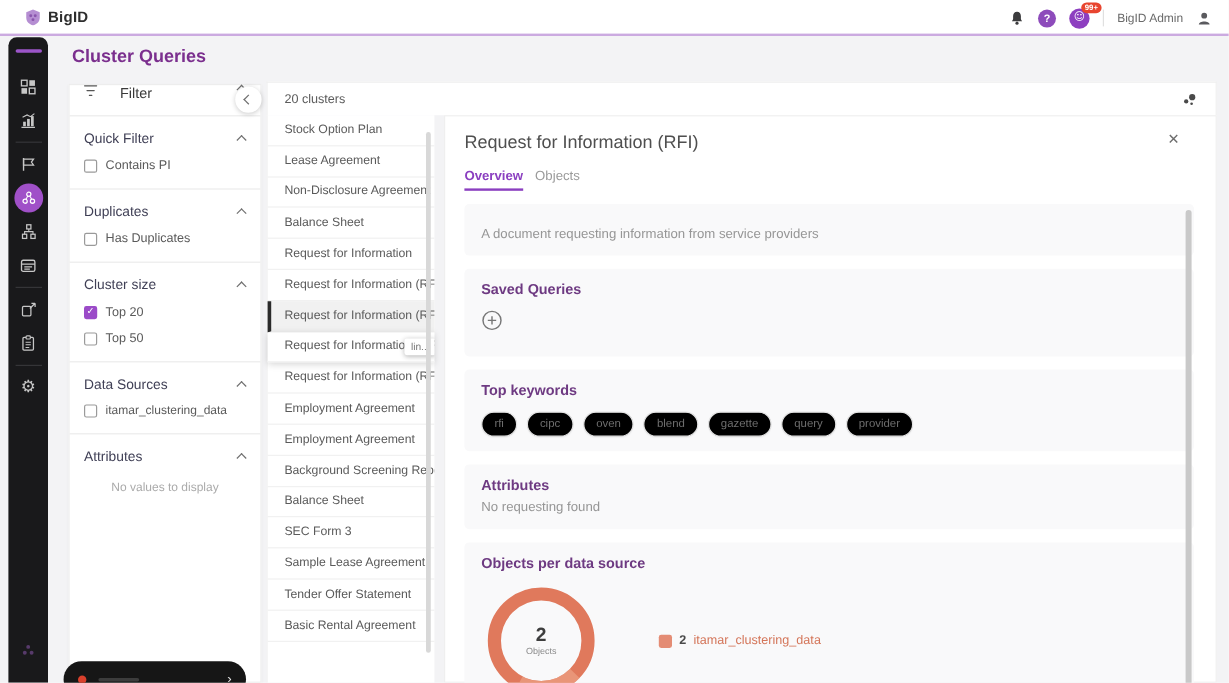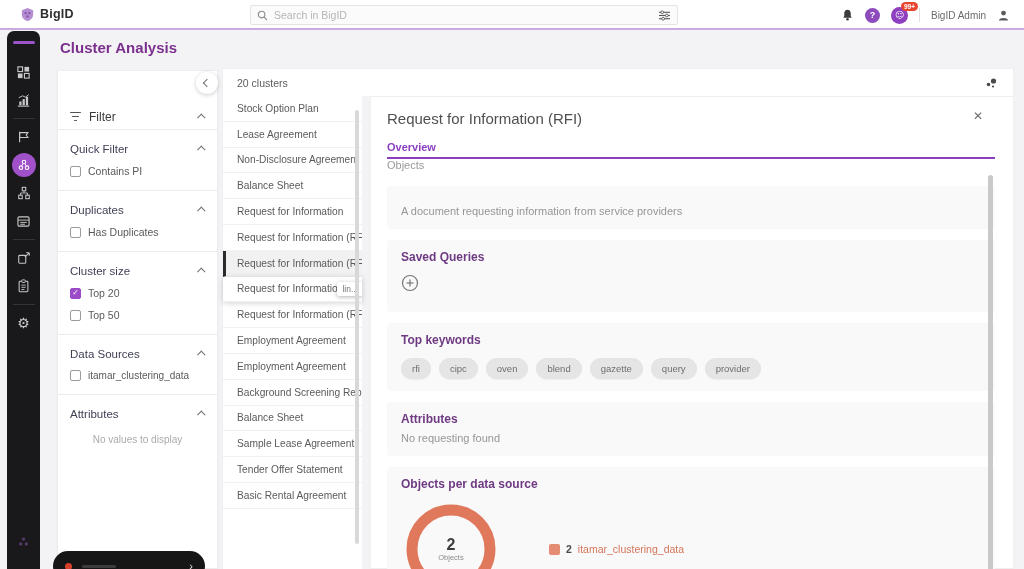--- a/index.html
+++ b/index.html
@@ -55,23 +55,22 @@
   
   .page-title {
     position:absolute; left:60px; top:39px; font-size:15px; font-weight:bold; color:#7b2f8e; z-index:5;
   }
   
   .filter-card {
     position:absolute; left:57px; top:70px; width:161px; bottom:0; background:#fff;
     border:1px solid #ededed; box-shadow:0 1px 2px rgba(0,0,0,.04); z-index:5;
   }
   .filter-head {
-    height:26px; display:flex; align-items:center; gap:8px; padding:0 12px;
+    height:26px; display:flex; align-items:flex-start; gap:19px; padding:0 12px;
     border-bottom:1px solid #ececec;
-    margin-top:33px;
   }
   .filter-title { font-size:12px; color:#3a3a3a; flex:1; }
   .funnel { display:flex; flex-direction:column; align-items:center; gap:2.5px; }
   .funnel i { display:block; height:1.4px; background:#555; border-radius:1px; }
   .funnel i:nth-child(1){width:11px;} .funnel i:nth-child(2){width:7px;} .funnel i:nth-child(3){width:3.5px;}
   .chev-up, .chev-left {
     width:6px; height:6px; border-left:1.4px solid #6e6e6e; border-top:1.4px solid #6e6e6e;
     display:inline-block;
   }
   .chev-up { transform:rotate(45deg) translateY(1px); }
@@ -122,32 +121,32 @@
     position:absolute; right:3px; top:14px; width:4px; height:434px; background:#d8d8d8;
     border-radius:2px; z-index:10; cursor:pointer;
   }
   
   .detail-panel {
     position:absolute; left:370px; top:96px; right:10px; bottom:0; background:#fff;
     border:1px solid #efefef; padding:13px 18px 0 16px; z-index:4;
   }
   .detail-title { font-size:15px; color:#4f4f4f; }
   .close-x { position:absolute; right:30px; top:12px; font-size:12px; color:#6e6e6e; cursor:pointer; }
-  .tabs { display:flex; gap:0; margin-top:14px;flex-direction:column; }
+  .tabs { display:flex; gap:10px; margin-top:14px; }
   .tab { font-size:11px; color:#9a9a9a; padding-bottom:4px; cursor:pointer; }
   .tab.active { color:#8b3fc0; font-weight:bold; border-bottom:2px solid #8b3fc0; }
   .sec {
     margin-top:11px; background:#f9f9fa; border-radius:4px; padding:10px 14px 12px;
   }
   .sec-h { font-size:12px; font-weight:bold; color:#6e3a82; }
   .sec-text { margin-top:9px; font-size:11px; color:#969696; }
   .plus-wrap { margin-top:10px; }
   .pills { display:flex; gap:8px; margin-top:11px; }
   .pill {
-    background:#e5e5e5; border:1px solid #e3e3e3; border-radius:11px; padding:4px 10px;
+    background:#000000; border:1px solid #e3e3e3; border-radius:11px; padding:4px 10px;
     font-size:9.5px; color:#6e6e6e; box-shadow:0 1px 1px rgba(0,0,0,.04); cursor:pointer;text-align:right;
   }
   .donut-row { display:flex; align-items:flex-start; margin-top:8px; }
   .donut-wrap { position:relative; width:100px; height:100px; }
   .donut-center {
     position:absolute; inset:0; display:flex; flex-direction:column; align-items:center;
     justify-content:center; text-align:center;
   }
   .donut-total { font-size:16px; font-weight:bold; color:#3d3d3d; line-height:1.1; }
   .donut-label { font-size:7.5px; color:#8a8a8a; }
@@ -173,35 +172,20 @@
 
 <div class="header">
   <div class="logo">
     <svg width="15" height="15" viewBox="0 0 16 16">
       <path d="M8 1 L14 3.4 V8 C14 11.8 11.3 14.2 8 15 C4.7 14.2 2 11.8 2 8 V3.4 Z" fill="#b58ed2"></path>
       <circle cx="6" cy="6.5" r="1.3" fill="#8a55ad"></circle>
         <circle cx="10" cy="6.5" r="1.3" fill="#8a55ad"></circle>
         <circle cx="8" cy="10" r="1.3" fill="#8a55ad"></circle>
     </svg>
     <span class="logo-text">BigID</span>
-  </div>
-  <div class="search-wrap">
-    <svg width="11" height="11" viewBox="0 0 12 12">
-      <circle cx="5" cy="5" r="3.6" fill="none" stroke="#8a8a8a" stroke-width="1.2"></circle>
-      <line x1="7.8" y1="7.8" x2="11" y2="11" stroke="#8a8a8a" stroke-width="1.2"></line>
-    </svg>
-    <input type="text" placeholder="Search in BigID" style="">
-    <svg width="13" height="11" viewBox="0 0 14 12">
-      <line x1="1" y1="2.5" x2="13" y2="2.5" stroke="#555" stroke-width="1.2"></line>
-      <line x1="1" y1="6" x2="13" y2="6" stroke="#555" stroke-width="1.2"></line>
-      <line x1="1" y1="9.5" x2="13" y2="9.5" stroke="#555" stroke-width="1.2"></line>
-      <circle cx="4.5" cy="2.5" r="1.5" fill="#fff" stroke="#555" stroke-width="1"></circle>
-      <circle cx="9.5" cy="6" r="1.5" fill="#fff" stroke="#555" stroke-width="1"></circle>
-      <circle cx="5.5" cy="9.5" r="1.5" fill="#fff" stroke="#555" stroke-width="1"></circle>
-    </svg>
   </div>
   <div class="hdr-right">
     <span class="icon-btn">
       <svg width="13" height="14" viewBox="0 0 16 16">
         <path d="M8 1.5 C5.4 1.5 4 3.6 4 6 V9.2 L2.8 11.4 H13.2 L12 9.2 V6 C12 3.6 10.6 1.5 8 1.5 Z" fill="#3c3c3e"></path>
         <circle cx="8" cy="13.3" r="1.6" fill="#3c3c3e"></circle>
       </svg>
     </span>
     <span class="icon-btn">
       <span class="circle-ico">?</span>
@@ -304,21 +288,21 @@
 
   <div class="nav-item nav-bottom">
     <svg width="13" height="13" viewBox="0 0 16 16">
       <circle cx="8" cy="5" r="2" fill="#8a55ad"></circle>
       <circle cx="4.5" cy="11" r="2" fill="#8a55ad"></circle>
       <circle cx="11.5" cy="11" r="2" fill="#8a55ad"></circle>
     </svg>
   </div>
 </div>
 
-<div class="page-title">Cluster Analysis</div>
+<div class="page-title">Cluster Queries</div>
 
 <div class="filter-card">
   <div class="filter-head">
     <span class="funnel">
         <i></i>
         <i></i>
         <i></i>
       </span>
     <span class="filter-title">Filter</span>
     <span class="chev-up"></span>
@@ -399,20 +383,21 @@
   <div class="row selected">Request for Information (RFI)</div>
   <div class="row popped">
     <span>Request for Information (RFI)</span>
     <span class="tooltip">lin...</span>
   </div>
   <div class="row">Request for Information (RFI)</div>
   <div class="row">Employment Agreement</div>
   <div class="row">Employment Agreement</div>
   <div class="row">Background Screening Report</div>
   <div class="row">Balance Sheet</div>
+  <div class="row">SEC Form 3</div>
   <div class="row">Sample Lease Agreement</div>
   <div class="row">Tender Offer Statement</div>
   <div class="row">Basic Rental Agreement</div>
   <div class="list-scrollbar"></div>
 </div>
 
 <div class="detail-panel">
   <div class="detail-title">Request for Information (RFI)</div>
   <span class="close-x">✕</span>
 

